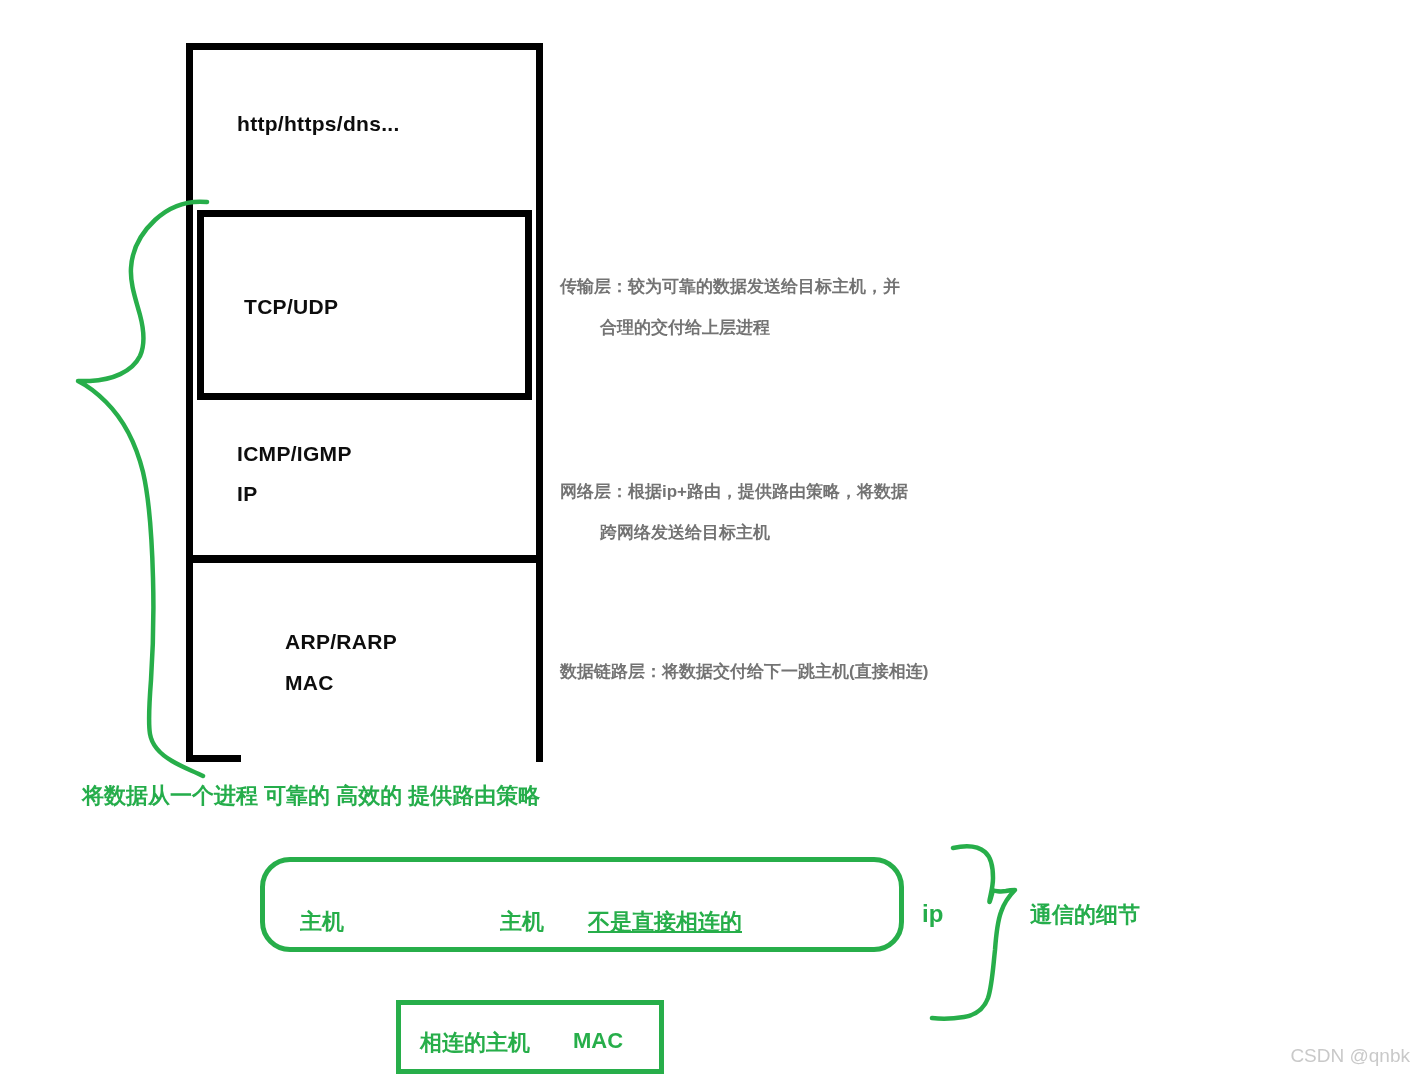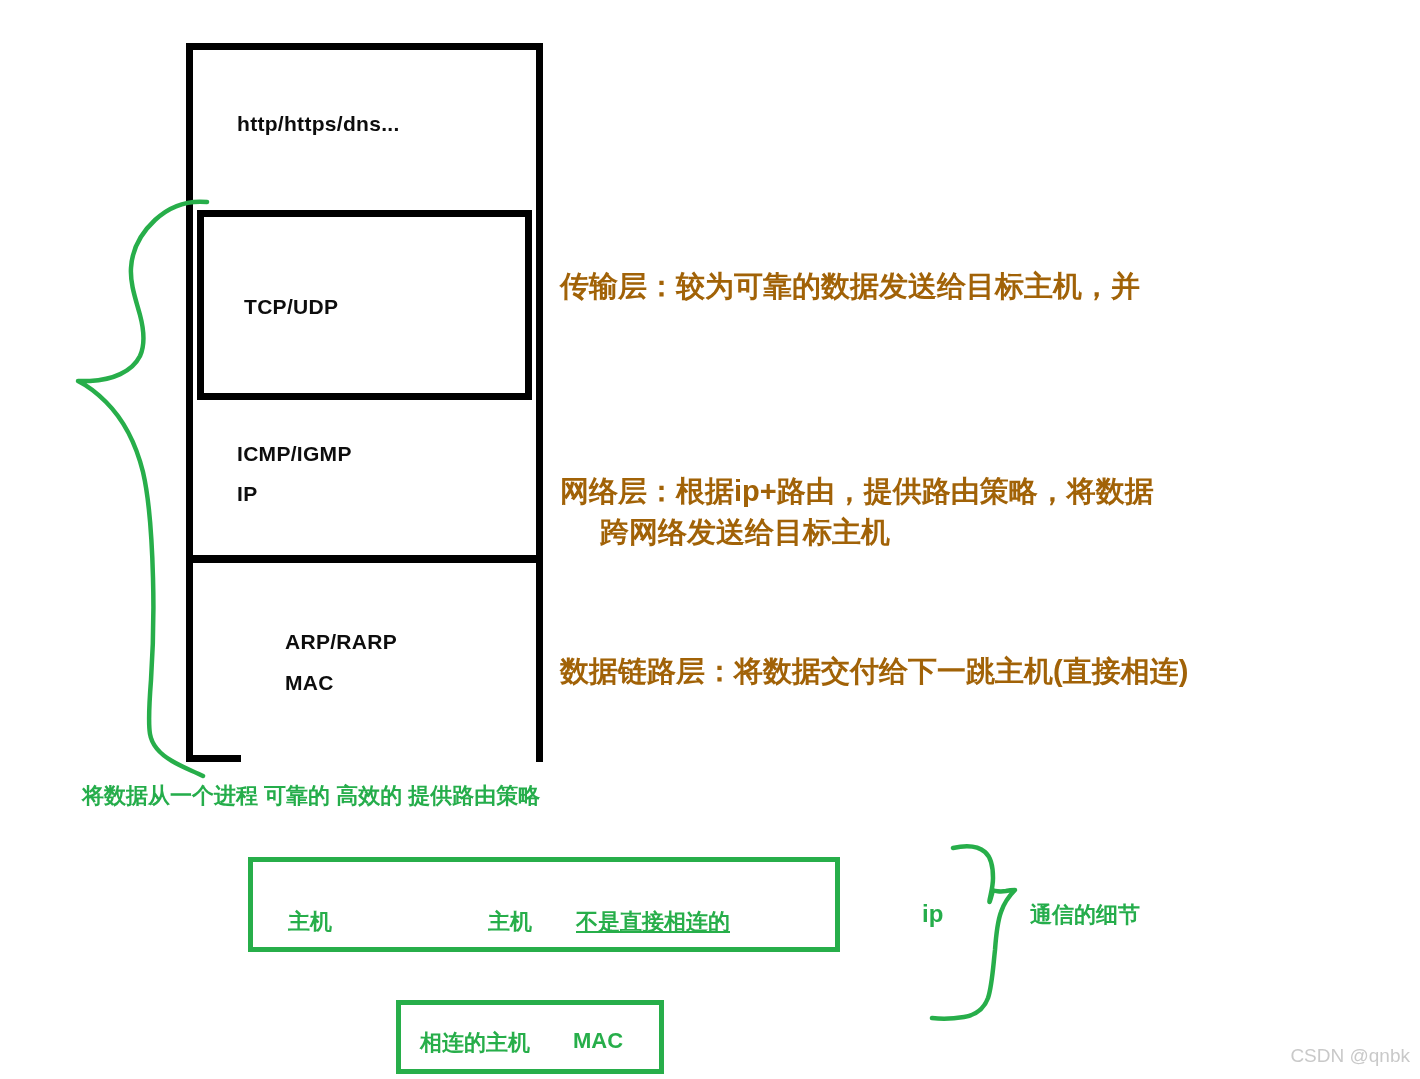--- a/index.html
+++ b/index.html
@@ -65,22 +65,22 @@
     font-size: 21px;
     color: #0d0d0d;
     letter-spacing: 0.3px;
     white-space: nowrap;
   }
 
   
   .desc {
     position: absolute;
     font-weight: bold;
-    font-size: 29px;
-    color: #a16207;
+    font-size: 17px;
+    color: #737373;
     line-height: 41px;
     white-space: nowrap;
   }
   .desc .indent {
     display: block;
     padding-left: 40px;
   }
 
   
   .green-text {
@@ -89,24 +89,25 @@
     color: #25ad4b;
     white-space: nowrap;
   }
   .green-box {
     position: absolute;
     border: 5px solid #27ae4a;
     box-sizing: border-box;
     background: #ffffff;
   }
   .gbox-wide {
-    left: 248px;
+    left: 260px;
     top: 857px;
-    width: 592px;
+    width: 644px;
     height: 95px;
+    border-radius: 30px;
   }
   .gbox-small {
     left: 396px;
     top: 1000px;
     width: 268px;
     height: 74px;
     text-align: right;
   }
   .gbox-label {
     position: absolute;
@@ -156,20 +157,21 @@
 
     <div class="layer layer-link">
       <span class="layer-text" style="left:44px; top:44px;">ARP/RARP</span>
       <span class="layer-text" style="left:44px; top:85px;">MAC</span>
     </div>
 
   </div>
 
   <div class="desc" style="left:560px; top:266px;">
     <span>传输层：较为可靠的数据发送给目标主机，并</span>
+    <span class="indent">合理的交付给上层进程</span>
   </div>
 
   <div class="desc" style="left:560px; top:471px;">
     <span>网络层：根据ip+路由，提供路由策略，将数据</span>
     <span class="indent">跨网络发送给目标主机</span>
   </div>
 
   <div class="desc" style="left:560px; top:651px;">
     <span>数据链路层：将数据交付给下一跳主机(直接相连)</span>
   </div>

